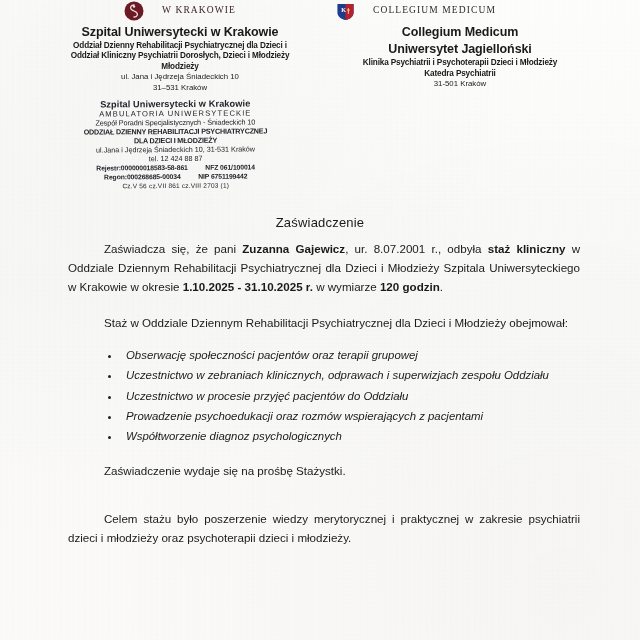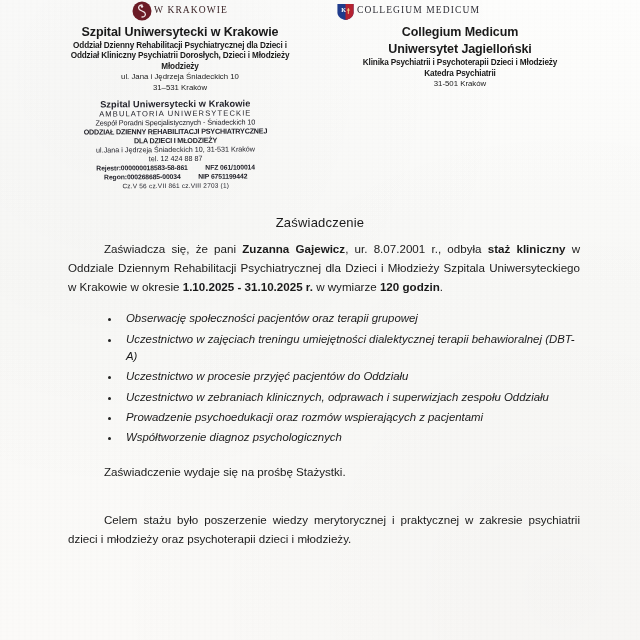--- a/index.html
+++ b/index.html
@@ -55,21 +55,21 @@
     text-align: center;
     line-height: 1.18;
   }
   .hdr-col.left { padding-right: 6px; }
   .hdr-col.right { padding-left: 10px; }
 
   .logo-row {
     display: flex;
     align-items: center;
     justify-content: center;
-    gap: 2px;
+    gap: 18px;
     height: 22px;
     margin-bottom: 3px;
     overflow: hidden;
   }
   .logo-row.right-logo { justify-content: flex-start; padding-left: 8px; }
 
   .logo-wordmark {
     font-family: "Liberation Serif", serif;
     font-size: 9.5px;
     letter-spacing: 1.1px;
@@ -266,26 +266,28 @@
     <div class="stamp-last">Cz.V 56   cz.VII 861   cz.VIII 2703            (1)</div>
   </div>
 
 
   <div class="doc-title">Zaświadczenie</div>
 
   <p class="body-text p1">
     <span class="indent"></span><span>Zaświadcza się, że pani </span><b>Zuzanna Gajewicz</b><span>, ur. 8.07.2001 r., odbyła </span><b>staż kliniczny</b><span> w Oddziale Dziennym Rehabilitacji Psychiatrycznej dla Dzieci i Młodzieży Szpitala Uniwersyteckiego w Krakowie w okresie </span><b>1.10.2025 - 31.10.2025 r.</b><span> w wymiarze </span><b>120 godzin</b><span>.</span>
   </p>
 
+  <p class="body-text p2">
+    <span class="indent"></span><span>Staż w Oddziale Dziennym Rehabilitacji Psychiatrycznej dla Dzieci i Młodzieży obejmował:</span>
+  </p>
 
   <ul class="duties">
     <li>Obserwację społeczności pacjentów oraz terapii grupowej</li>
-    <li>Uczestnictwo w zajęciach treningu umiejętności dialektycznej terapii behawioralnej (DBT-A)</li>
+    <li>Uczestnictwo w zebraniach klinicznych, odprawach i superwizjach zespołu Oddziału</li>
     <li>Uczestnictwo w procesie przyjęć pacjentów do Oddziału</li>
-    <li>Uczestnictwo w zebraniach klinicznych, odprawach i superwizjach zespołu Oddziału</li>
     <li>Prowadzenie psychoedukacji oraz rozmów wspierających z pacjentami</li>
     <li>Współtworzenie diagnoz psychologicznych</li>
   </ul>
 
   <p class="body-text p4">
     <span class="indent"></span><span>Zaświadczenie wydaje się na prośbę Stażystki.</span>
   </p>
 
   <p class="body-text p3">
     <span class="indent"></span><span>Celem stażu było poszerzenie wiedzy merytorycznej i praktycznej w zakresie psychiatrii dzieci i młodzieży oraz psychoterapii dzieci i młodzieży.</span>

